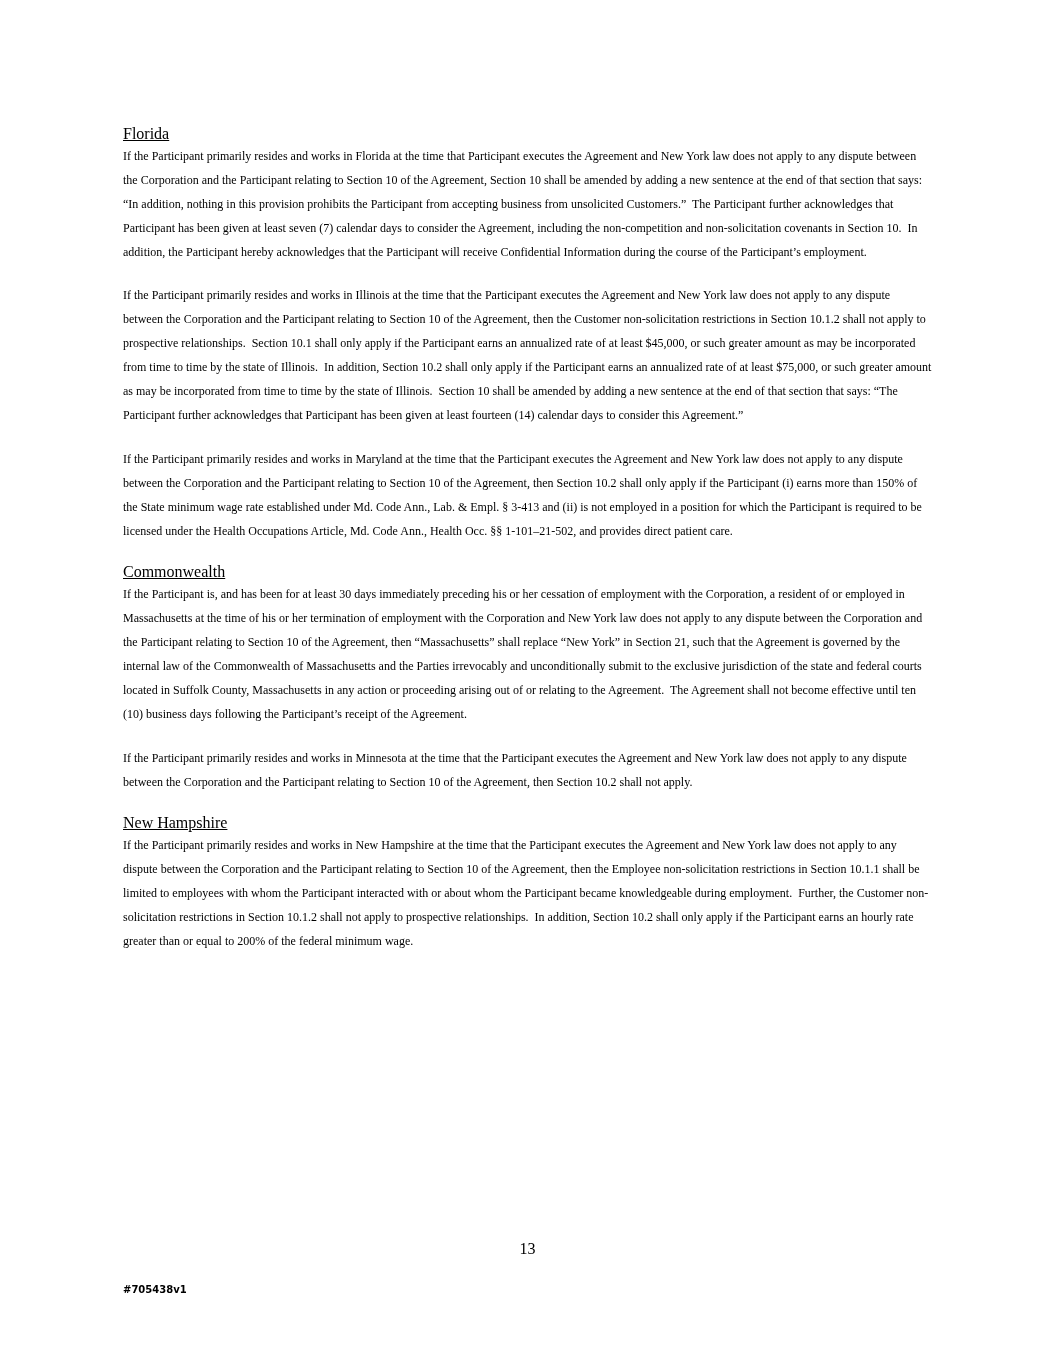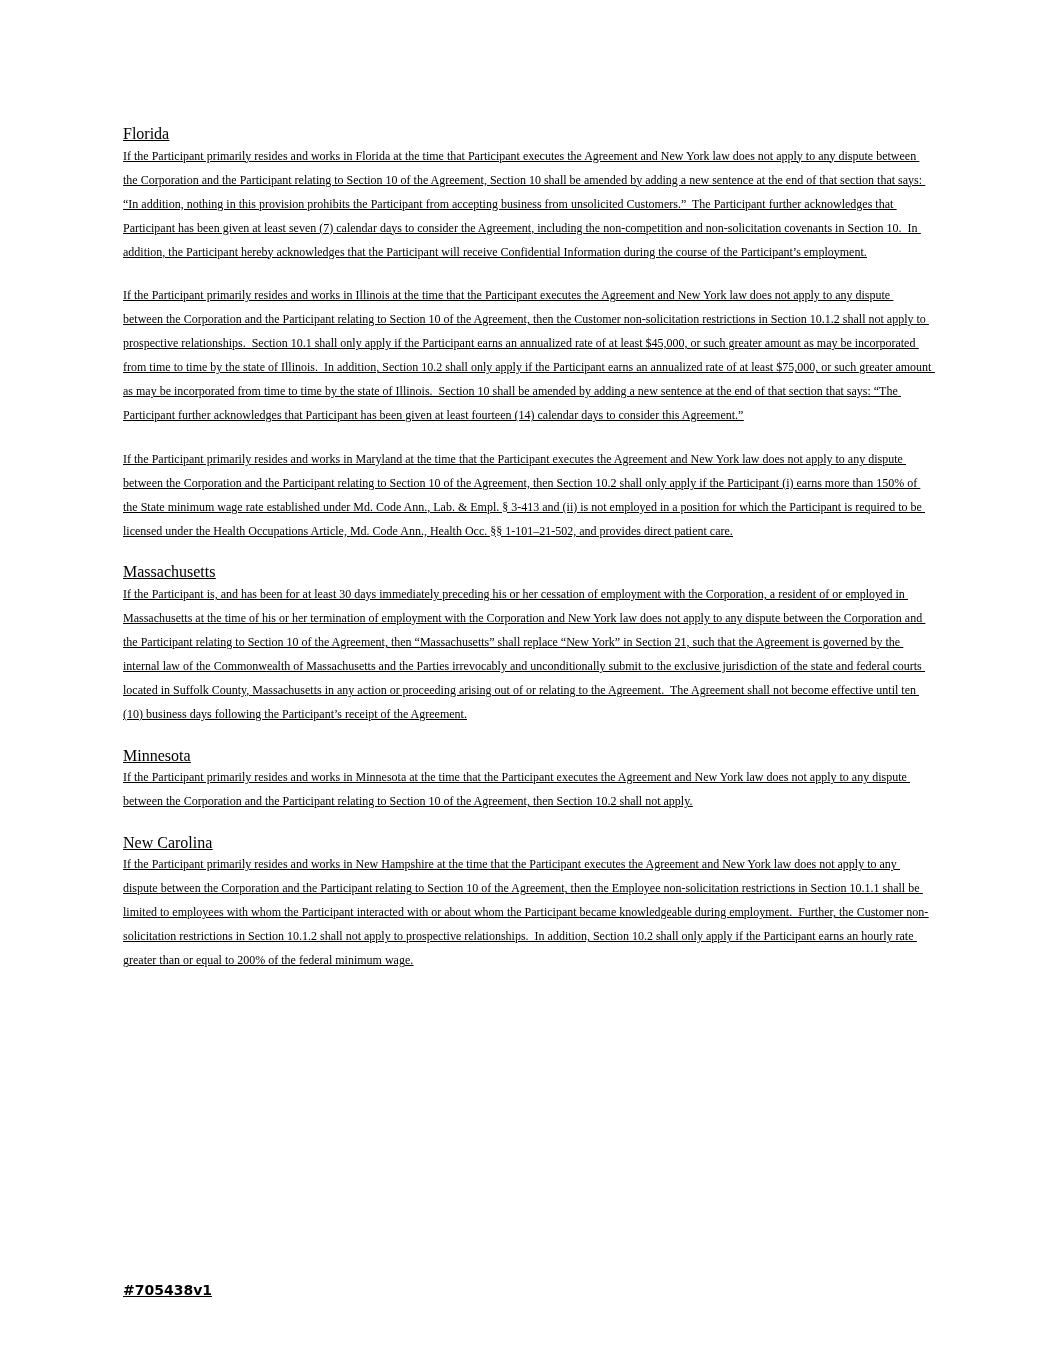--- a/index.html
+++ b/index.html
@@ -1,15 +1,15 @@
 <!DOCTYPE html>
 <html><head>
 <meta charset="utf-8">
 <style>
-  * { margin: 0; padding: 0; box-sizing: border-box; text-decoration: underline; }
+  * { margin: 0; padding: 0; box-sizing: border-box; }
   html, body { background: #ffffff; }
   .page {
     position: relative;
     width: 1055px;
     height: 1365px;
     margin: 0 auto;
     background: #ffffff;
     color: #000000;
     font-family: "Liberation Serif", serif;
     overflow: hidden;
@@ -42,21 +42,21 @@
     text-align: center;
     font-size: 16px;
     line-height: 19.6px;
   }
   .footer-id {
     position: absolute;
     top: 1281px;
     left: 123px;
     font-family: "DejaVu Sans", sans-serif;
     font-weight: 600;
-    font-size: 14px;
+    font-size: 10px;
     line-height: 18px;
   }
 </style>
 </head>
 <body>
 
 <div class="page">
   <div class="content">
 
     <div class="doc-section">
@@ -66,33 +66,33 @@
 
     <div class="doc-section">
       <div class="section-body">If the Participant primarily resides and works in Illinois at the time that the Participant executes the Agreement and New York law does not apply to any dispute between the Corporation and the Participant relating to Section 10 of the Agreement, then the Customer non-solicitation restrictions in Section 10.1.2 shall not apply to prospective relationships.  Section 10.1 shall only apply if the Participant earns an annualized rate of at least $45,000, or such greater amount as may be incorporated from time to time by the state of Illinois.  In addition, Section 10.2 shall only apply if the Participant earns an annualized rate of at least $75,000, or such greater amount as may be incorporated from time to time by the state of Illinois.  Section 10 shall be amended by adding a new sentence at the end of that section that says: “The Participant further acknowledges that Participant has been given at least fourteen (14) calendar days to consider this Agreement.”</div>
     </div>
 
     <div class="doc-section">
       <div class="section-body">If the Participant primarily resides and works in Maryland at the time that the Participant executes the Agreement and New York law does not apply to any dispute between the Corporation and the Participant relating to Section 10 of the Agreement, then Section 10.2 shall only apply if the Participant (i) earns more than 150% of the State minimum wage rate established under Md. Code Ann., Lab. &amp; Empl. § 3-413 and (ii) is not employed in a position for which the Participant is required to be licensed under the Health Occupations Article, Md. Code Ann., Health Occ. §§ 1-101–21-502, and provides direct patient care.</div>
     </div>
 
     <div class="doc-section">
-      <div class="section-heading">Massachusetts</div>
+      <div class="section-heading">Commonwealth</div>
       <div class="section-body">If the Participant is, and has been for at least 30 days immediately preceding his or her cessation of employment with the Corporation, a resident of or employed in Massachusetts at the time of his or her termination of employment with the Corporation and New York law does not apply to any dispute between the Corporation and the Participant relating to Section 10 of the Agreement, then “Massachusetts” shall replace “New York” in Section 21, such that the Agreement is governed by the internal law of the Commonwealth of Massachusetts and the Parties irrevocably and unconditionally submit to the exclusive jurisdiction of the state and federal courts located in Suffolk County, Massachusetts in any action or proceeding arising out of or relating to the Agreement.  The Agreement shall not become effective until ten (10) business days following the Participant’s receipt of the Agreement.</div>
     </div>
 
     <div class="doc-section">
-      <div class="section-heading">Minnesota</div>
       <div class="section-body">If the Participant primarily resides and works in Minnesota at the time that the Participant executes the Agreement and New York law does not apply to any dispute between the Corporation and the Participant relating to Section 10 of the Agreement, then Section 10.2 shall not apply.</div>
     </div>
 
     <div class="doc-section">
-      <div class="section-heading">New Carolina</div>
+      <div class="section-heading">New Hampshire</div>
       <div class="section-body">If the Participant primarily resides and works in New Hampshire at the time that the Participant executes the Agreement and New York law does not apply to any dispute between the Corporation and the Participant relating to Section 10 of the Agreement, then the Employee non-solicitation restrictions in Section 10.1.1 shall be limited to employees with whom the Participant interacted with or about whom the Participant became knowledgeable during employment.  Further, the Customer non-solicitation restrictions in Section 10.1.2 shall not apply to prospective relationships.  In addition, Section 10.2 shall only apply if the Participant earns an hourly rate greater than or equal to 200% of the federal minimum wage.</div>
     </div>
 
     <div class="doc-section">
     </div>
 
   </div>
 
+  <div class="page-number">13</div>
   <div class="footer-id">#705438v1</div>
 </div>
 
 </body></html>

